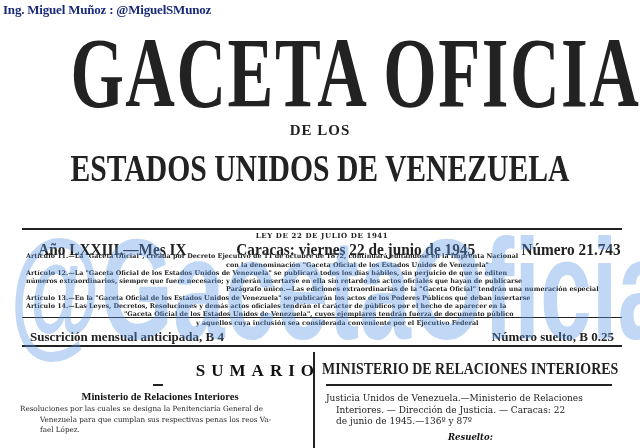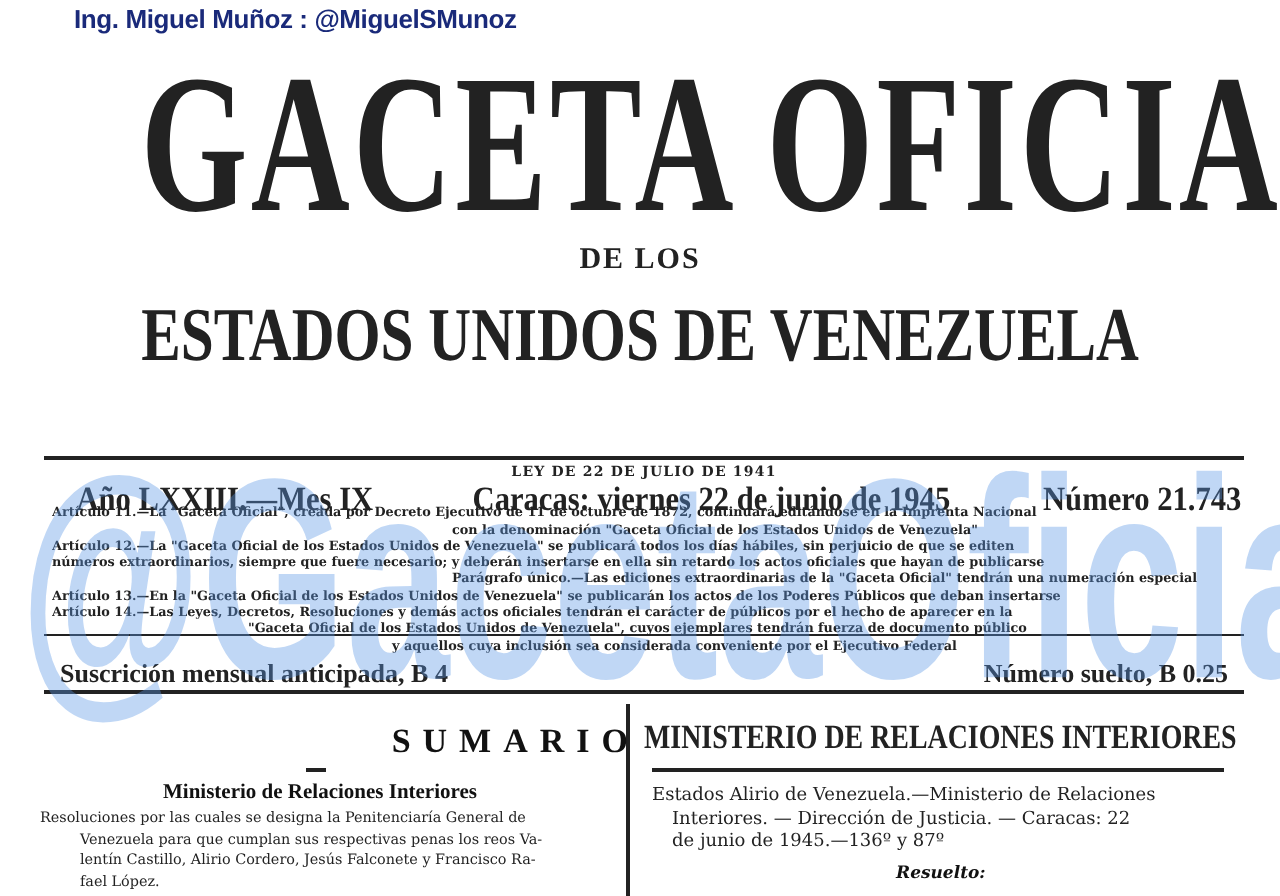--- a/index.html
+++ b/index.html
@@ -3,24 +3,23 @@
 <meta charset="utf-8">
 <style>
   html, body { margin: 0; padding: 0; }
   body {
     width: 640px; height: 448px; overflow: hidden;
     background: #ffffff; position: relative;
     font-family: "DejaVu Serif", serif; color: #111;
   }
   .credit {
     position: absolute; left: 3px; top: 2px;
-    font-family: Liberation Sans, sans-serif; font-weight: bold;
+    font-family: Liberation Serif, serif; font-weight: bold;
     font-size: 13px; color: #1a2a7a; letter-spacing: -0.2px;
     z-index: 5;
-    margin-left: 34px;
   }
   .masthead {
     position: absolute; left: 0; top: 20px; width: 640px; text-align: center;
   }
   .title {
     font-family: "Liberation Serif", serif; font-weight: bold;
     font-size: 88px; line-height: 92px; letter-spacing: 2px;
     transform: scaleX(0.78) scaleY(1.12); transform-origin: center top;
     color: #222; margin-top: 2px; white-space: nowrap;
   }
@@ -140,26 +139,25 @@
 
 <div class="rule r3"></div>
 <div class="vdivider"></div>
 
 <div class="sumario">SUMARIO</div>
 <div class="dash"></div>
 <div class="sub-heading">Ministerio de Relaciones Interiores</div>
 <div class="sum-body">
   <span>Resoluciones por las cuales se designa la Penitenciaría General de</span>
   <span class="in">Venezuela para que cumplan sus respectivas penas los reos Va-</span>
-  <span class="in">lentín Castillo, Alirio Cordero, Jesús Falconete y Francisco Ra-</span>
   <span class="in">fael López.</span>
 </div>
 
 <div class="ministerio">MINISTERIO DE RELACIONES INTERIORES</div>
 <div class="rule-m"></div>
 <div class="min-body">
-  <span>Estados Alirio de Venezuela.—Ministerio de Relaciones</span>
+  <span>Justicia Unidos de Venezuela.—Ministerio de Relaciones</span>
   <span class="in">Interiores. — Dirección de Justicia. — Caracas: 22</span>
   <span class="in">de junio de 1945.—136º y 87º</span>
 </div>
 <div class="resuelto">Resuelto:</div>
 
 <div class="wm"><span>@GacetaOficial</span></div>
 
 </body></html>

